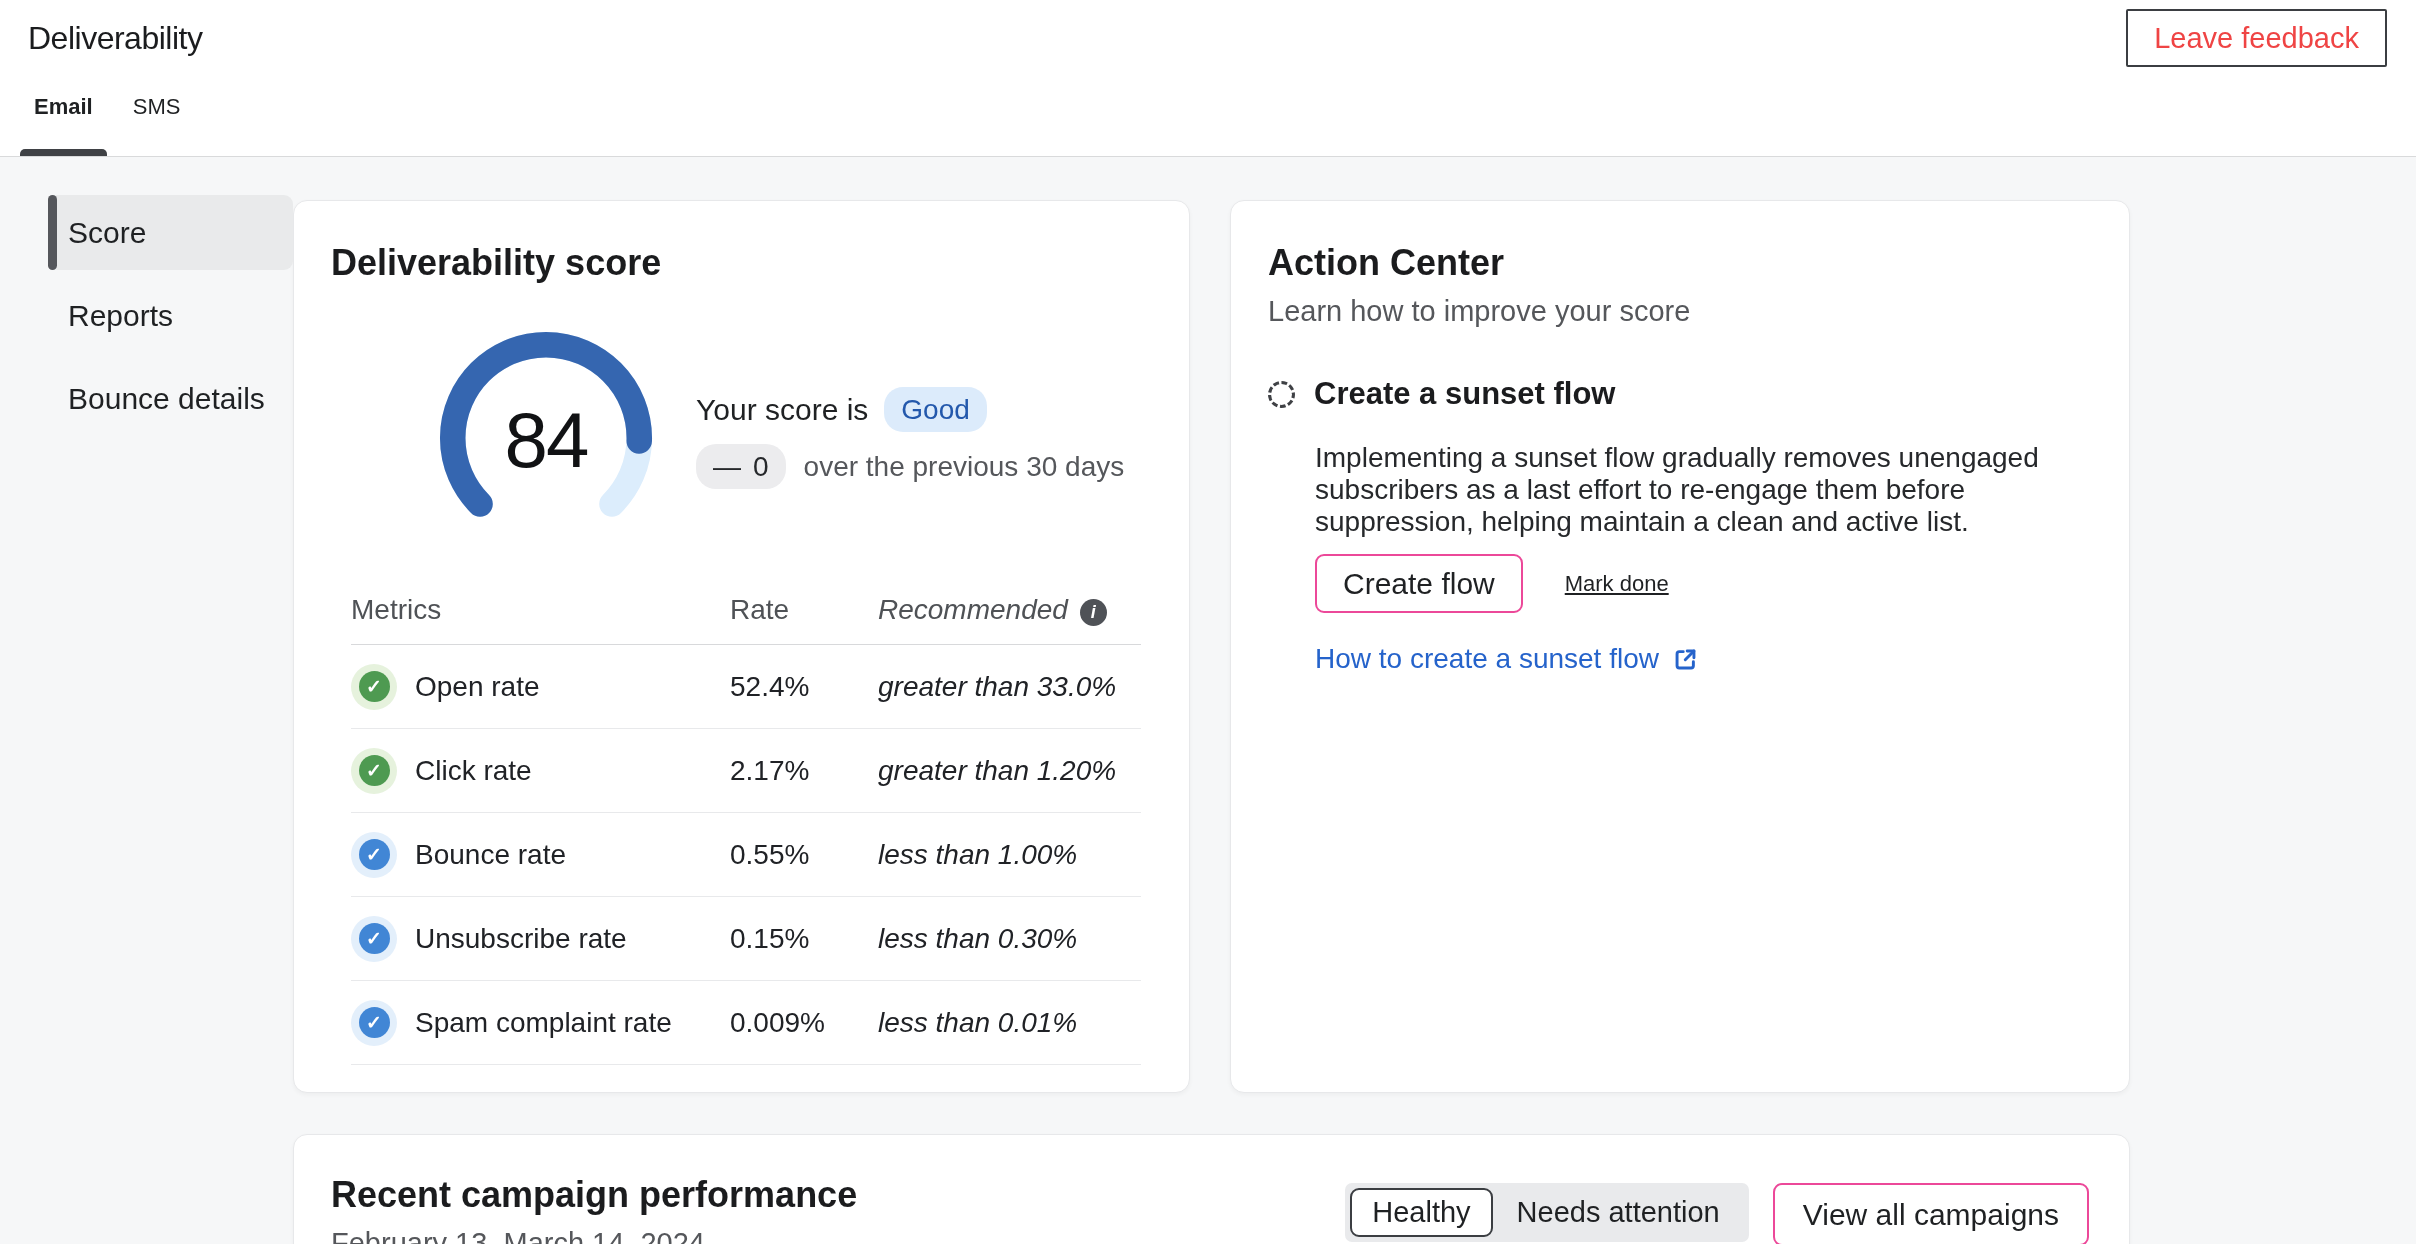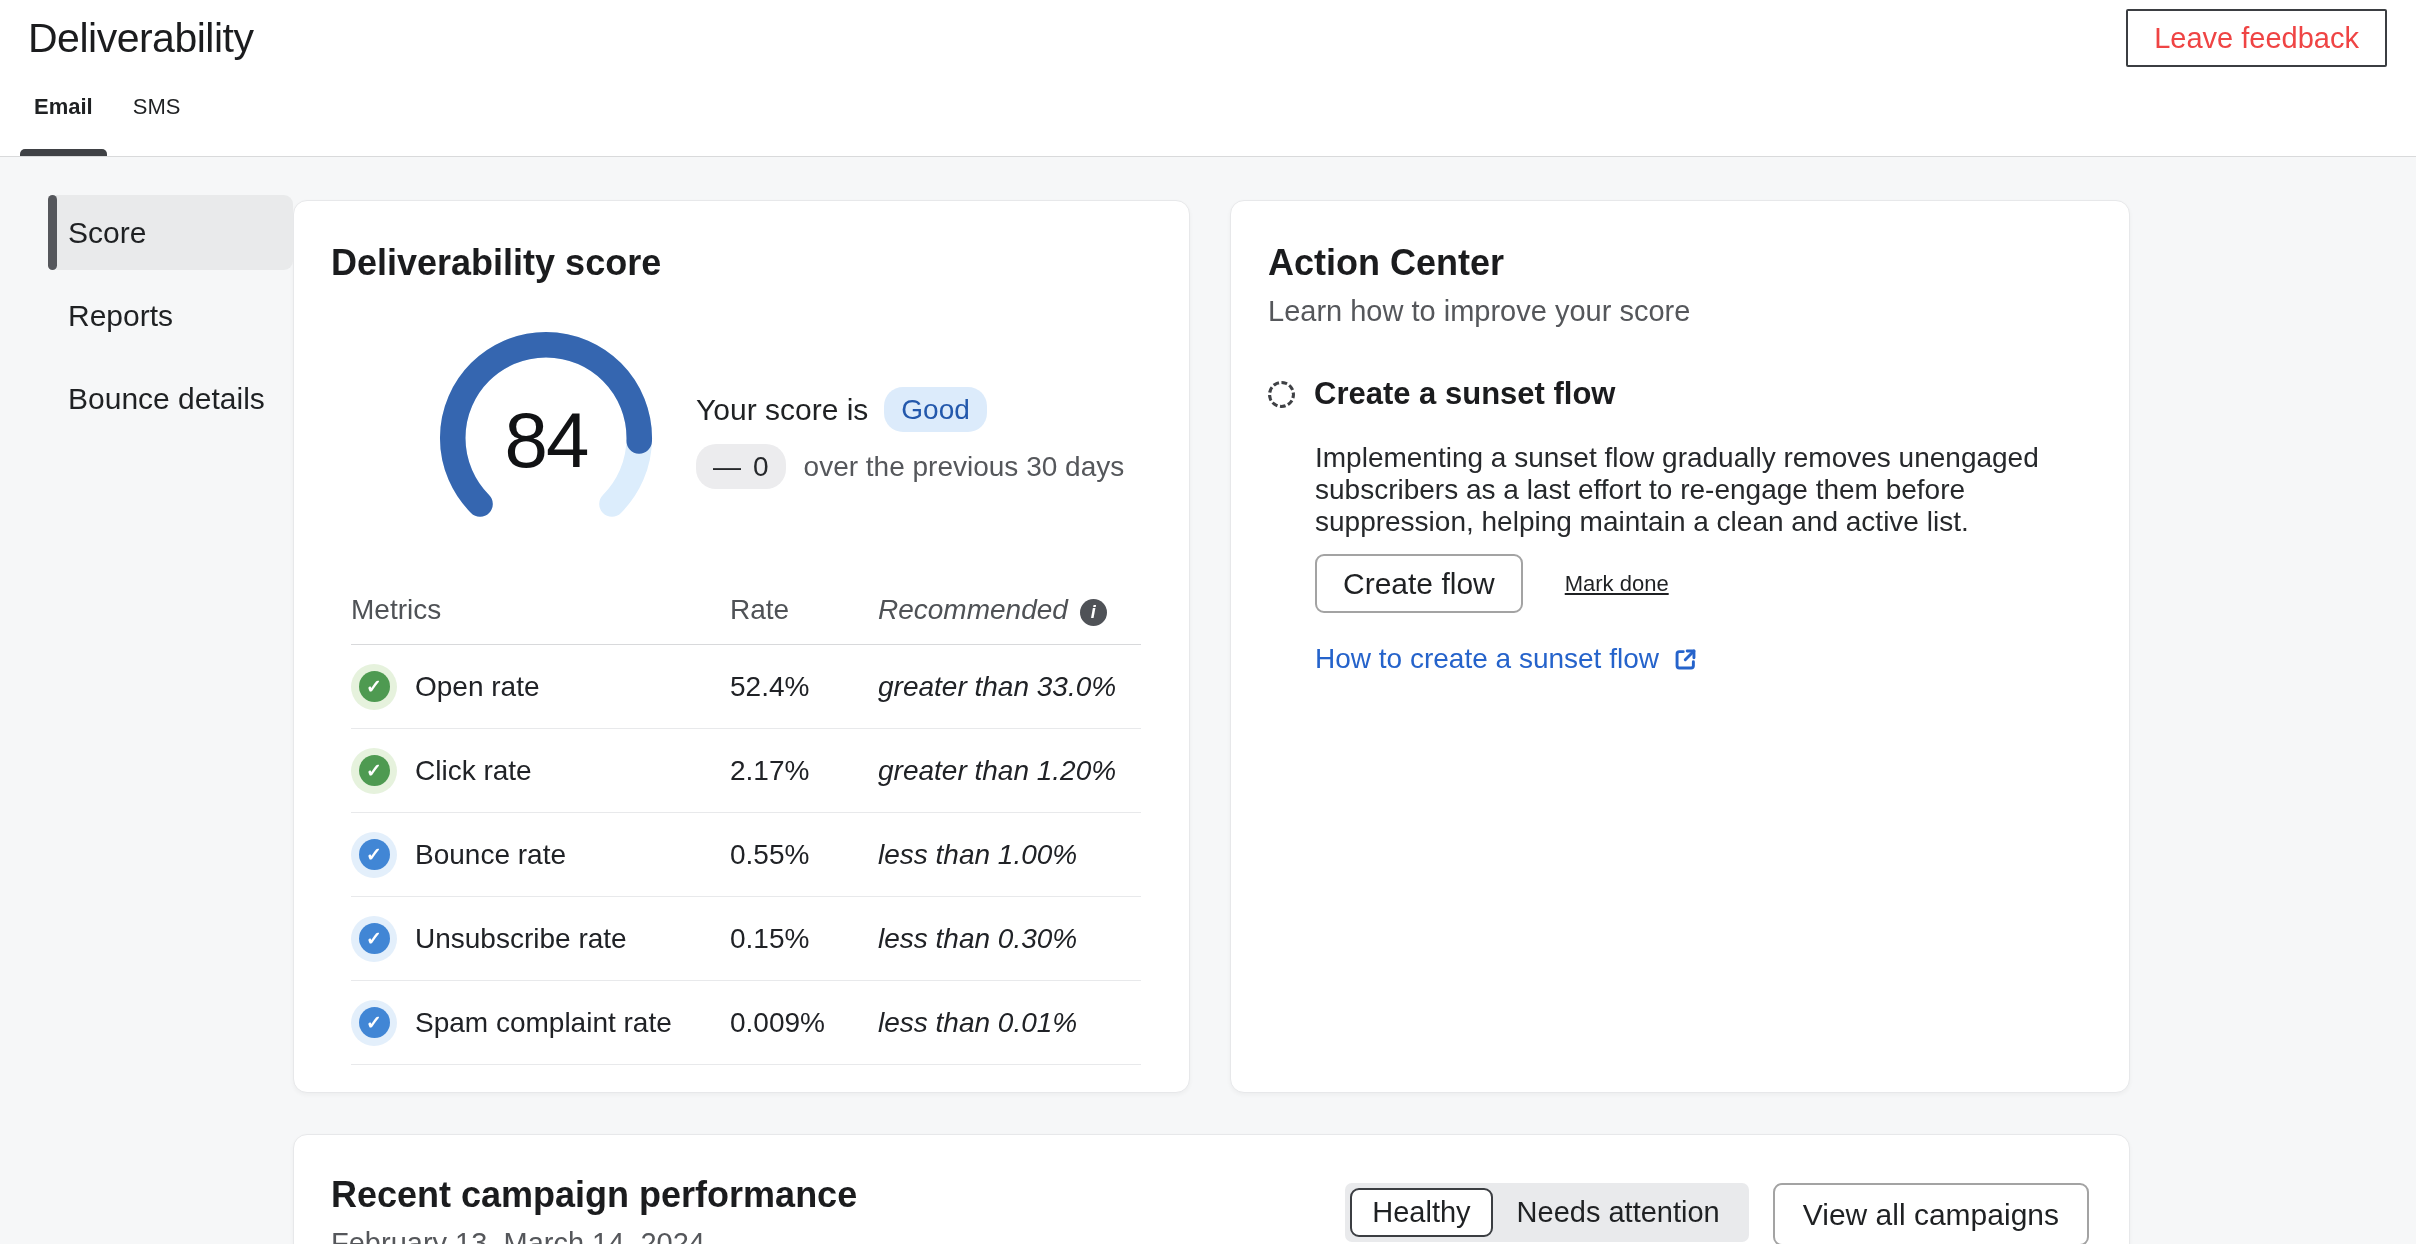--- a/index.html
+++ b/index.html
@@ -5,21 +5,21 @@
   html,body{margin:0;padding:0;}
   body{
     width:2416px;height:1244px;overflow:hidden;
     background:#f6f7f8;
     font-family:"Liberation Sans", sans-serif;
     color:#1f2123;
     -webkit-font-smoothing:antialiased;
   }
   
   .header{background:#ffffff;padding:14px 28px 0 28px;position:relative;border-bottom:1px solid #d9dadb;}
-  .page-title{margin:0;font-size:41px;font-weight:500;line-height:49px;color:#1b1c1e;letter-spacing:-0.5px;}
+  .page-title{margin:0;font-size:32px;font-weight:500;line-height:49px;color:#1b1c1e;letter-spacing:-0.5px;}
   .feedback-btn{
     position:absolute;top:9px;right:29px;
     background:#fff;border:2px solid #3b3e42;border-radius:2px;
     font-size:29px;padding:10px 26px;color:#ef4444;font-family:inherit;cursor:pointer;line-height:34px;
   }
   .tabs{display:flex;gap:40px;margin:26px 0 0 6px;}
   .tab{font-size:22px;line-height:36px;padding-bottom:31px;position:relative;cursor:pointer;color:#1f2123;}
   .tab.active{font-weight:700;}
   .tab.active::after{
     content:"";position:absolute;left:-14px;right:-14px;bottom:0;height:7px;
@@ -87,21 +87,21 @@
   .task{margin-top:48px;}
   .task-head{display:flex;align-items:center;gap:19px;}
   .dotted-circle{
     width:27px;height:27px;border:3.5px dashed #3f4145;border-radius:50%;box-sizing:border-box;flex-shrink:0;
   }
   .task-title{margin:0;font-size:31px;font-weight:700;color:#1b1c1e;}
   .task-body{margin-left:47px;}
   .task-desc{margin:30px 0 0 0;font-size:28px;line-height:32px;color:#26282b;width:778px;}
   .task-buttons{margin-top:16px;display:flex;align-items:center;}
   .btn-outline{
-    background:#fff;border:2px solid #a3a3a3;border-radius:9px;font-size:30px;
+    background:#fff;border:2px solid #ec4899;border-radius:9px;font-size:30px;
     padding:10px 26px;color:#1f2123;font-family:inherit;cursor:pointer;line-height:35px;
   }
   .btn-text{
     background:none;border:none;font-size:22px;color:#1f2123;font-family:inherit;
     margin-left:42px;cursor:pointer;line-height:35px;padding:10px 0;text-decoration:underline;
   }
   .task-link{margin-top:30px;display:flex;align-items:center;gap:13px;font-size:28px;color:#2563cb;cursor:pointer;}
   .task-link svg{display:block;}
   
   .campaign-card{

